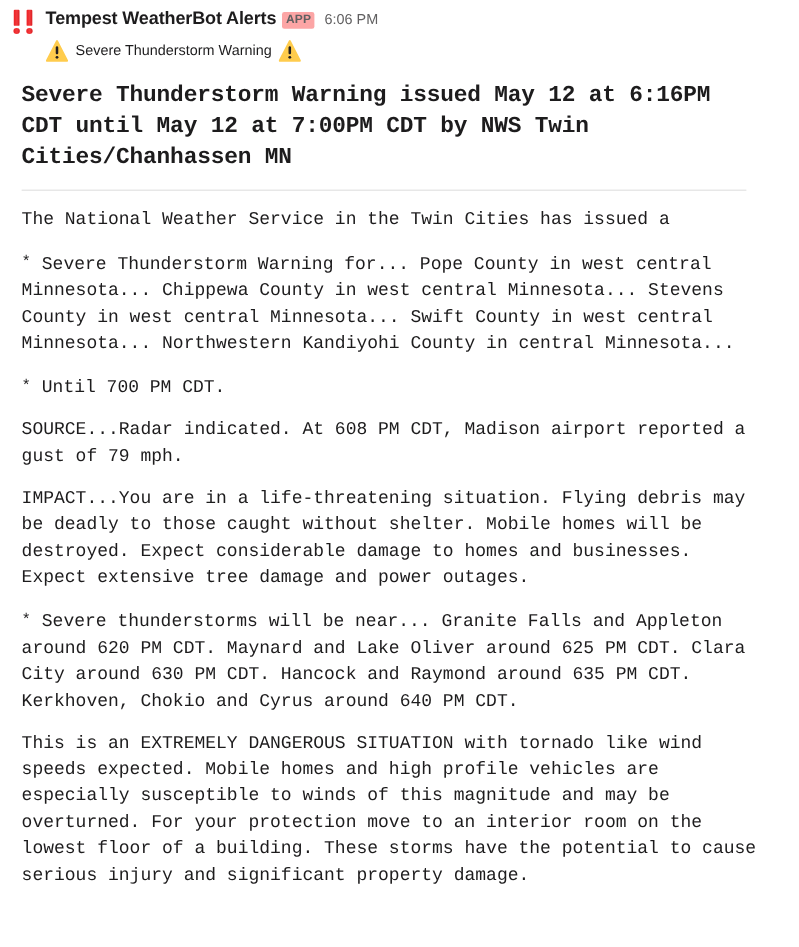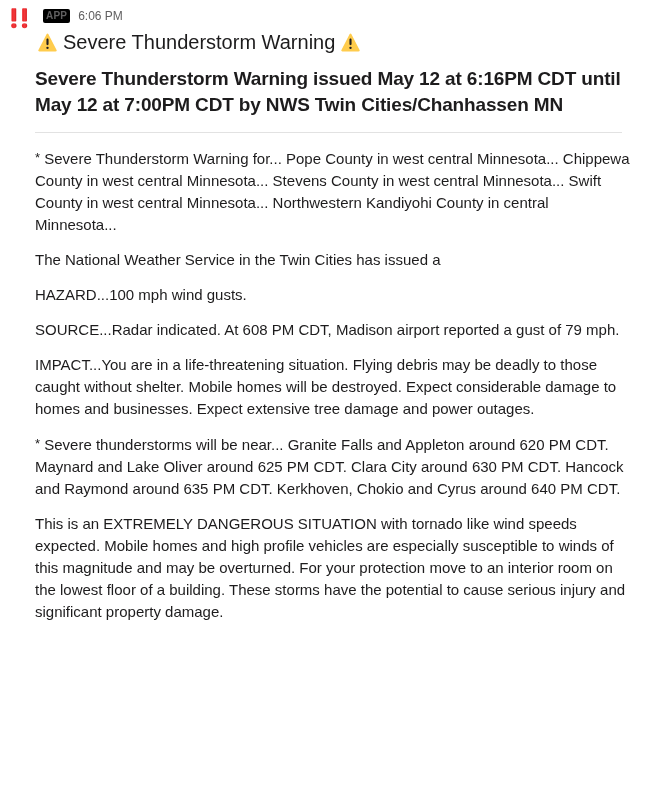--- a/index.html
+++ b/index.html
@@ -48,21 +48,21 @@
   }
   .sender-name {
     font-size: 15px;
     font-weight: bold;
     color: #1d1c1d;
     letter-spacing: -0.1px;
     line-height: 18px;
   }
   .app-badge {
     margin-left: 5px;
-    background: #000000;
+    background: #fca5a5;
     color: #616061;
     font-size: 10px;
     font-weight: bold;
     line-height: 12px;
     padding: 1px 3px 1px 3px;
     border-radius: 2px;
     letter-spacing: 0.2px;
     position: relative;
     top: -1px;
   }
@@ -79,30 +79,31 @@
     margin-top: 3px;
     display: flex;
     align-items: center;
     font-size: 16px;
     color: #1d1c1d;
     line-height: 22px;
     height: 24px;
   }
   .subject-text {
     margin: 0 6px;
-    font-size: 20px;
+    font-size: 12px;
   }
   .warn-emoji { display: inline-flex; align-items: center; }
   .warn-emoji svg { display: block; }
 
   
   .attachment {
-    margin-left: 35px;
+    margin-left: 18px;
     margin-top: 12px;
     margin-right: 16px;
+    font-family: Liberation Mono, monospace;
   }
   .alert-title {
     font-size: 19px;
     font-weight: bold;
     line-height: 26px;
     color: #1d1c1d;
     letter-spacing: -0.15px;
     margin: 0;
   }
   .divider {
@@ -145,20 +146,21 @@
         </defs>
         <rect x="6.2" y="3" width="6.6" height="18.5" rx="1.1" fill="url(#redgrad)"></rect>
         <ellipse cx="9.5" cy="27.4" rx="3.7" ry="3.4" fill="url(#redgrad)"></ellipse>
         <rect x="21.0" y="3" width="6.6" height="18.5" rx="1.1" fill="url(#redgrad)"></rect>
         <ellipse cx="24.3" cy="27.4" rx="3.7" ry="3.4" fill="url(#redgrad)"></ellipse>
       </svg>
     </span>
   </div>
 
   <div class="header-row">
+    <span class="sender-name">Tempest WeatherBot Alerts</span>
     <span class="app-badge">APP</span>
     <span class="timestamp">6:06 PM</span>
   </div>
 
   <div class="subject-line">
     <span class="warn-emoji">
       <svg width="19" height="19" viewBox="0 0 36 36" aria-hidden="true">
         <path fill="#ffcc4d" d="M2.653 35C.811 35-.001 33.662.847 32.027L16.456 1.972c.849-1.635 2.238-1.635 3.087 0l15.609 30.056c.85 1.634.037 2.972-1.805 2.972H2.653z"></path>
         <path fill="#231f20" d="M15.999 12.587c0-1.258.89-2.148 2.001-2.148 1.086 0 2.001.914 2.001 2.148v8.465c0 1.233-.915 2.147-2.001 2.147-1.111 0-2.001-.889-2.001-2.147v-8.465z"></path>
         <circle fill="#231f20" cx="18" cy="28.065" r="2.243"></circle>
@@ -172,23 +174,23 @@
         <circle fill="#231f20" cx="18" cy="28.065" r="2.243"></circle>
       </svg>
     </span>
   </div>
 
   <div class="attachment">
     <div class="alert-title">Severe Thunderstorm Warning issued May 12 at 6:16PM CDT until May 12 at 7:00PM CDT by NWS Twin Cities/Chanhassen MN</div>
     <hr class="divider">
 
     <div class="body-block" id="alert-body">
+        <p class="para"><span>The National Weather Service in the Twin Cities has issued a</span></p>
         <p class="para"><span class="star">*</span> <span>Severe Thunderstorm Warning for... Pope County in west central Minnesota... Chippewa County in west central Minnesota... Stevens County in west central Minnesota... Swift County in west central Minnesota... Northwestern Kandiyohi County in central Minnesota...</span></p>
-        <p class="para"><span>The National Weather Service in the Twin Cities has issued a</span></p>
-        <p class="para"><span>HAZARD...100 mph wind gusts.</span></p>
+        <p class="para"><span class="star">*</span> <span>Until 700 PM CDT.</span></p>
         <p class="para"><span>SOURCE...Radar indicated. At 608 PM CDT, Madison airport reported a gust of 79 mph.</span></p>
         <p class="para"><span>IMPACT...You are in a life-threatening situation. Flying debris may be deadly to those caught without shelter. Mobile homes will be destroyed. Expect considerable damage to homes and businesses. Expect extensive tree damage and power outages.</span></p>
         <p class="para"><span class="star">*</span> <span>Severe thunderstorms will be near... Granite Falls and Appleton around 620 PM CDT. Maynard and Lake Oliver around 625 PM CDT. Clara City around 630 PM CDT. Hancock and Raymond around 635 PM CDT. Kerkhoven, Chokio and Cyrus around 640 PM CDT.</span></p>
         <p class="para"><span>This is an EXTREMELY DANGEROUS SITUATION with tornado like wind speeds expected. Mobile homes and high profile vehicles are especially susceptible to winds of this magnitude and may be overturned. For your protection move to an interior room on the lowest floor of a building. These storms have the potential to cause serious injury and significant property damage.</span></p>
         <p class="para"></p>
       </div>
 
   </div>
 
 </div>

